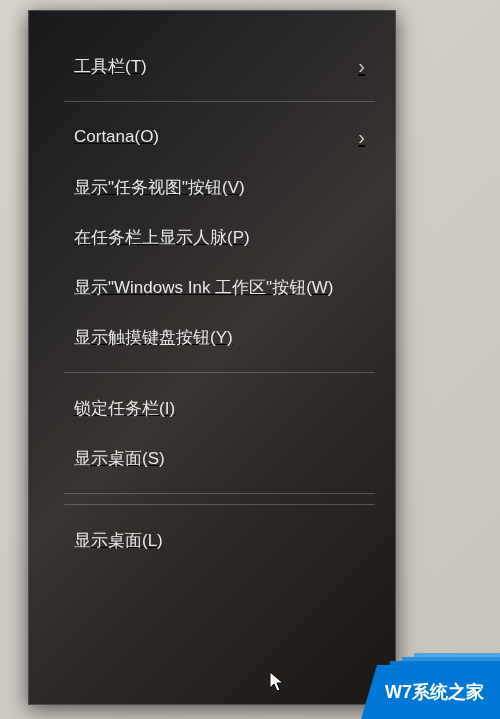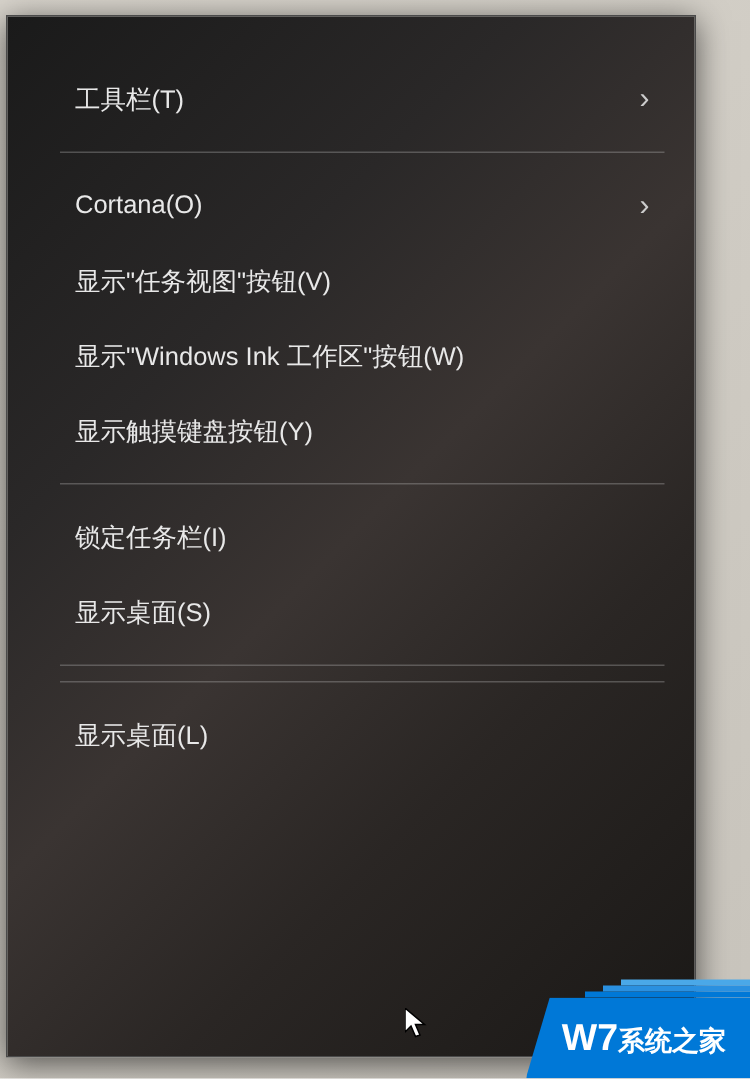--- a/index.html
+++ b/index.html
@@ -10,28 +10,29 @@
     body {
       width: 500px;
       height: 719px;
       background: linear-gradient(135deg, #d8d4cc 0%, #c8c4bc 100%);
       font-family: "Microsoft YaHei", "Segoe UI", sans-serif;
       position: relative;
       overflow: hidden;
     }
     .context-menu {
       position: absolute;
-      left: 4px;
+      left: 28px;
       top: 10px;
-      width: 460px;
+      width: 368px;
       height: 695px;
       background: linear-gradient(135deg, #1a1a1a 0%, #2a2828 30%, #3a3432 50%, #2a2624 70%, #1a1816 100%);
       border: 1px solid #4a4a4a;
       box-shadow: 0 4px 20px rgba(0,0,0,0.6);
       padding-top: 30px;
+      text-decoration: underline;
     }
     .menu-item {
       display: flex;
       align-items: center;
       height: 50px;
       padding-left: 45px;
       padding-right: 30px;
       color: #e8e8e8;
       font-size: 17px;
       cursor: pointer;
@@ -93,41 +94,44 @@
     }
     .stripe.blue1 { background: #4aa8e8; transform: translateX(24px); }
     .stripe.blue2 { background: #2a90e0; transform: translateX(12px); }
     .stripe.blue3 { background: #0078d7; }
     .watermark-text {
       color: #fff;
       font-size: 18px;
       font-weight: bold;
     }
     .watermark-text .w7 {
-      font-size: 25px;
+      font-size: 18px;
     }
   </style>
 </head>
 <body>
 
 <div class="context-menu">
 
   <div class="menu-item">
     <span class="label">工具栏(T)</span>
     <span class="chevron">›</span>
   </div>
 
   <div class="separator"></div>
 
   <div class="menu-item">
     <span class="label">Cortana(O)</span>
     <span class="chevron">›</span>
   </div>
   <div class="menu-item">
     <span class="label">显示"任务视图"按钮(V)</span>
+  </div>
+  <div class="menu-item">
+    <span class="label">在任务栏上显示人脉(P)</span>
   </div>
   <div class="menu-item">
     <span class="label">显示"Windows Ink 工作区"按钮(W)</span>
   </div>
   <div class="menu-item">
     <span class="label">显示触摸键盘按钮(Y)</span>
   </div>
 
   <div class="separator"></div>
 

